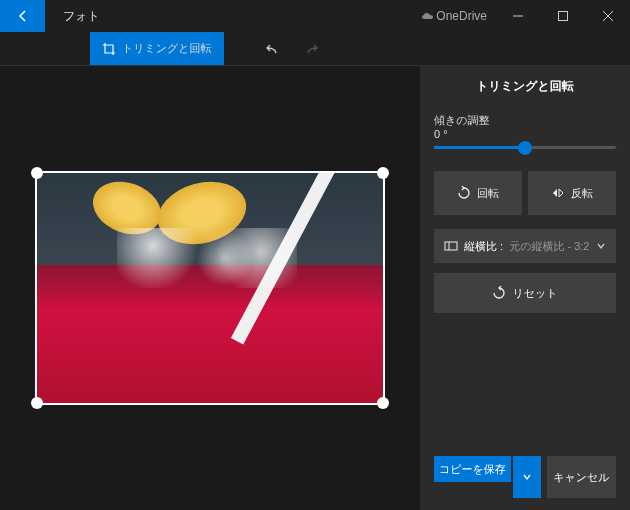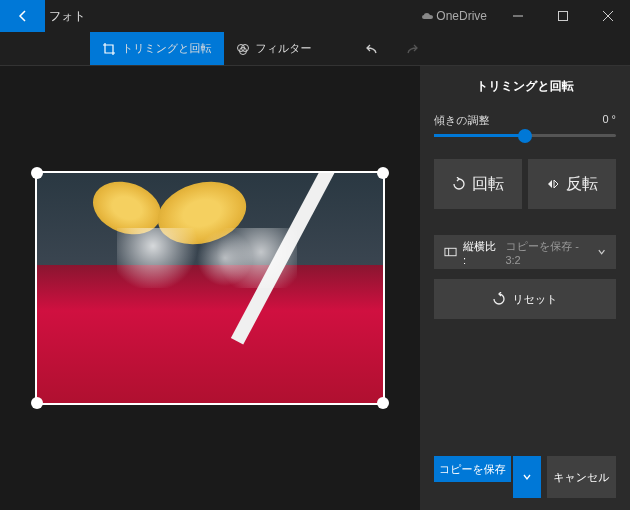--- a/index.html
+++ b/index.html
@@ -1,20 +1,20 @@
 <!DOCTYPE html>
 <html><head>
 <meta charset="utf-8">
 <style>
   * { box-sizing: border-box; margin: 0; padding: 0; font-family: "Segoe UI", "Yu Gothic UI", sans-serif; }
   body { width: 630px; height: 510px; background: #1a1a1a; overflow: hidden; color: #fff; }
   
   .titlebar { height: 32px; background: #1f1f1f; display: flex; align-items: center; }
   .back-btn { width: 45px; height: 32px; background: #0078d7; display: flex; align-items: center; justify-content: center; }
-  .title { padding-left: 4px; font-size: 12px; color: #e0e0e0; flex: 1; }
+  .title { padding-left: 18px; font-size: 12px; color: #e0e0e0; flex: 1; }
   .onedrive { display: flex; align-items: center; gap: 0; font-size: 12px; color: #aaa; margin-right: 8px; }
   .win-controls { display: flex; }
   .win-btn { width: 45px; height: 32px; display: flex; align-items: center; justify-content: center; }
   .win-btn svg { stroke: #ccc; }
   
   .toolbar { height: 34px; background: #1f1f1f; display: flex; align-items: stretch; padding-left: 90px; border-bottom: 1px solid #333; }
   .tool-item { display: flex; align-items: center; gap: 6px; padding: 0 12px; font-size: 11px; color: #ddd; position: relative; }
   .tool-item.active { background: #0078d7; }
   .tool-spacer { width: 30px; }
   .icon-btn { width: 38px; display: flex; align-items: center; justify-content: center; }
@@ -27,28 +27,28 @@
   .lemon2 { position: absolute; width: 70px; height: 50px; background: radial-gradient(ellipse, #f5d060 30%, #e8b840 60%, #c89820 100%); border-radius: 50%; top: 10px; left: 55px; transform: rotate(20deg); }
   .straw { position: absolute; width: 14px; height: 200px; background: #f0f0f0; top: -20px; left: 240px; transform: rotate(28deg); }
   .ice { position: absolute; width: 180px; height: 60px; top: 55px; left: 80px; background: radial-gradient(circle at 20% 30%, rgba(255,255,255,0.8), transparent 30%), radial-gradient(circle at 60% 50%, rgba(255,255,255,0.6), transparent 25%), radial-gradient(circle at 80% 40%, rgba(255,255,255,0.7), transparent 30%); }
   .handle { position: absolute; width: 12px; height: 12px; background: #fff; border-radius: 50%; }
   .h-tl { top: -6px; left: -6px; } .h-tr { top: -6px; right: -6px; }
   .h-bl { bottom: -6px; left: -6px; } .h-br { bottom: -6px; right: -6px; }
   
   .panel { width: 210px; background: #2b2b2b; display: flex; flex-direction: column; padding: 12px 14px; }
   .panel-title { text-align: center; font-size: 12px; font-weight: 600; margin-bottom: 18px; }
   .slider-row { margin-bottom: 8px; }
-  .slider-label-row { display: flex; justify-content: space-between; font-size: 11px; color: #ddd; margin-bottom: 6px; }
+  .slider-label-row { display: flex; justify-content: space-between; font-size: 11px; color: #ddd; margin-bottom: 6px; flex-direction: column; }
   .slider-track { height: 3px; background: #555; position: relative; border-radius: 2px; }
   .slider-fill { position: absolute; height: 100%; background: #0078d7; left: 0; width: 50%; }
   .slider-thumb { position: absolute; width: 14px; height: 14px; background: #0078d7; border-radius: 50%; top: -5px; left: calc(50% - 7px); }
   
   .btn-row { display: flex; gap: 6px; margin-top: 14px; }
-  .panel-btn { flex: 1; height: 50px; background: #404040; display: flex; align-items: center; justify-content: center; gap: 6px; font-size: 16px; color: #eee; }
-  .aspect-row { height: 34px; background: #404040; display: flex; align-items: center; padding: 0 10px; margin-top: 26px; font-size: 11px; gap: 6px; }
+  .panel-btn { flex: 1; height: 44px; background: #404040; display: flex; align-items: center; justify-content: center; gap: 6px; font-size: 11px; color: #eee; }
+  .aspect-row { height: 34px; background: #404040; display: flex; align-items: center; padding: 0 10px; margin-top: 14px; font-size: 11px; gap: 6px; }
   .aspect-sub { color: #999; }
   .aspect-chev { margin-left: auto; }
   .reset-btn { height: 40px; background: #404040; display: flex; align-items: center; justify-content: center; gap: 6px; margin-top: 10px; font-size: 11px; }
   
   .footer { margin-top: auto; display: flex; gap: 6px; align-items: stretch; }
   .save-btn { background: #0078d7; flex: 1; height: 26px; display: flex; align-items: center; justify-content: center; font-size: 11px; }
   .save-chev { width: 28px; background: #0078d7; display: flex; align-items: center; justify-content: center; margin-left: -4px; }
   .cancel-btn { background: #404040; flex: 0.9; height: 42px; display: flex; align-items: center; justify-content: center; font-size: 11px; }
 </style>
 </head>
@@ -86,28 +86,20 @@
       </div>
   </div>
 </div>
 
 <div class="toolbar">
   <div class="tool-item active">
     <svg width="14" height="14" viewBox="0 0 14 14">
         <path d="M3 1 L3 11 L13 11 M1 3 L11 3 L11 13" stroke="#fff" stroke-width="1.2" fill="none"></path>
       </svg>
     <span>トリミングと回転</span>
-  </div>
-  <div class="tool-item">
-    <svg width="14" height="14" viewBox="0 0 14 14">
-        <circle cx="5" cy="6" r="3.5" stroke="#ccc" fill="none"></circle>
-        <circle cx="9" cy="6" r="3.5" stroke="#ccc" fill="none"></circle>
-        <circle cx="7" cy="9" r="3.5" stroke="#ccc" fill="none"></circle>
-      </svg>
-    <span>フィルター</span>
   </div>
   <div class="tool-spacer"></div>
   <div class="icon-btn">
     <svg width="16" height="16" viewBox="0 0 16 16">
         <path d="M5 4 L2 7 L5 10 M2 7 Q10 7 11 12" stroke="#ccc" stroke-width="1.3" fill="none"></path>
       </svg>
   </div>
   <div class="icon-btn">
     <svg width="16" height="16" viewBox="0 0 16 16">
         <path d="M11 4 L14 7 L11 10 M14 7 Q6 7 5 12" stroke="#555" stroke-width="1.3" fill="none"></path>
@@ -161,21 +153,21 @@
         <span>反転</span>
       </div>
     </div>
 
     <div class="aspect-row">
       <svg width="14" height="14" viewBox="0 0 14 14">
           <rect x="1" y="3" width="12" height="8" stroke="#eee" fill="none"></rect>
           <line x1="5" y1="3" x2="5" y2="11" stroke="#eee"></line>
         </svg>
       <span>縦横比 :</span>
-      <span class="aspect-sub">コピーを保存 - 3:2</span>
+      <span class="aspect-sub">元の縦横比 - 3:2</span>
       <svg class="aspect-chev" width="10" height="10" viewBox="0 0 10 10">
           <path d="M2 3 L5 7 L8 3" stroke="#ccc" fill="none" stroke-width="1.3"></path>
         </svg>
     </div>
 
     <div class="reset-btn">
       <svg width="14" height="14" viewBox="0 0 14 14">
           <path d="M7 2 A5 5 0 1 1 2 7" stroke="#eee" fill="none" stroke-width="1.3"></path>
           <path d="M9 0 L7 2 L9 4" stroke="#eee" fill="none" stroke-width="1.3"></path>
         </svg>

